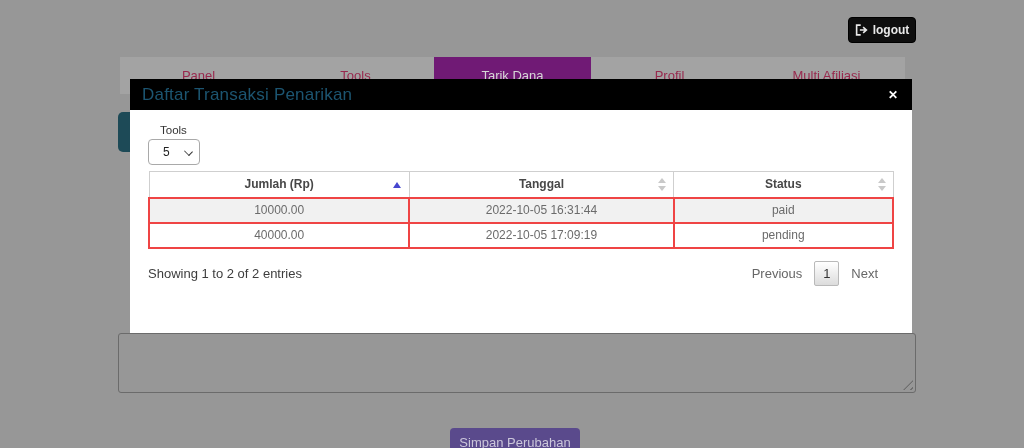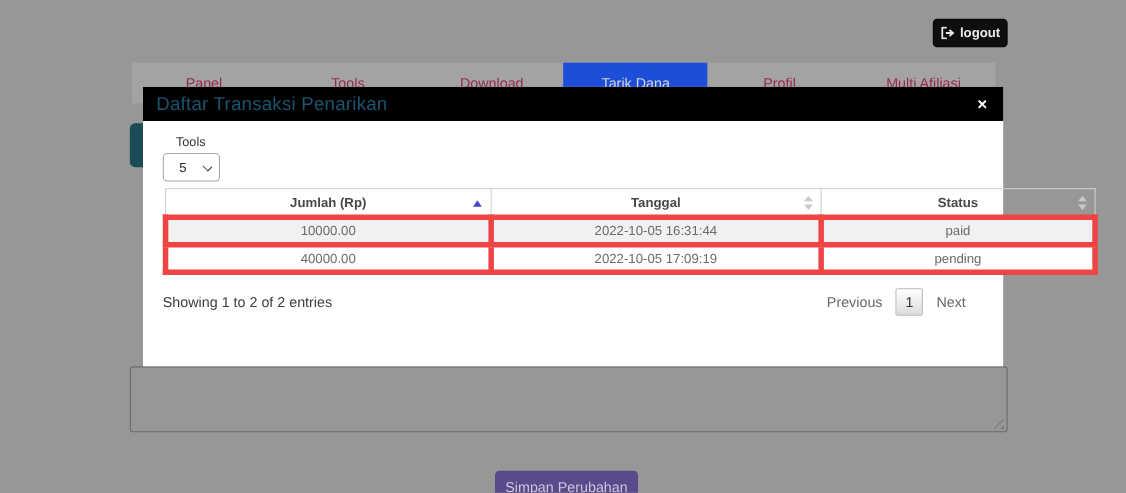--- a/index.html
+++ b/index.html
@@ -19,21 +19,21 @@
   }
   .logout-icon{display:inline-flex;width:13px;height:12px;}
   .nav-strip{
     position:absolute;left:120px;top:57px;width:785px;height:37px;
     background:#a3a3a3;display:flex;
   }
   .nav-tab{
     flex:1;display:flex;align-items:center;justify-content:center;
     font-size:13px;color:#98294e;cursor:pointer;white-space:nowrap;
   }
-  .nav-tab.active{background:#1d4ed8;color:#d6d6d6;text-align:right;}
+  .nav-tab.active{background:#701a75;color:#d6d6d6;text-align:right;}
   .ghost-teal-btn{
     position:absolute;left:118px;top:112px;width:18px;height:40px;
     background:#1d4a57;border-radius:5px;z-index:2;
   }
   .page-textarea{
     position:absolute;left:118px;top:333px;width:798px;height:60px;
     border:1px solid #6b6b6b;border-radius:3px;background:transparent;
     box-sizing:border-box;z-index:1;
   }
   .resize-grip{
@@ -65,29 +65,29 @@
     background:#fff;position:relative;display:flex;align-items:center;
     font-size:12px;color:#222;box-sizing:border-box;cursor:pointer;padding-left:14px;
   }
   .select-chevron{
     position:absolute;right:7px;top:8px;width:6px;height:6px;
     border-right:1.6px solid #333;border-bottom:1.6px solid #333;
     transform:rotate(45deg) scaleY(.8);
   }
   .entries-label{font-size:11.5px;color:#333;margin:3px 0 0 6px;}
   table.dt{
-    border-collapse:collapse;width:850px;margin-top:6px;table-layout:fixed;
+    border-collapse:collapse;width:746px;margin-top:6px;table-layout:fixed;
   }
   table.dt th{
     height:26px;border:1px solid #cfcfcf;font-size:12px;color:#474747;
     font-weight:bold;text-align:center;position:relative;padding:0 16px;box-sizing:border-box;
     cursor:pointer;
   }
   table.dt td{
-    height:25px;border:5px solid #ef4444;font-size:12px;color:#6b6b6b;
+    height:25px;border:2px solid #ef4444;font-size:12px;color:#6b6b6b;
     text-align:center;padding:0;box-sizing:border-box;
   }
   tr.row-odd td{background:#f1f1f1;}
   tr.row-even td{background:#ffffff;}
   .col-1{width:35%;} .col-2{width:35.5%;} .col-3{width:29.5%;}
   .sort-asc{
     position:absolute;right:8px;top:10px;width:0;height:0;
     border-left:4px solid transparent;border-right:4px solid transparent;
     border-bottom:6px solid #4646cf;
   }
@@ -116,21 +116,20 @@
       <path d="M7 1 H2 V13 H7" fill="none" stroke="#e9e9e9" stroke-width="2"></path>
       <path d="M6 7 H13 M10 3.5 L14 7 L10 10.5" fill="none" stroke="#e9e9e9" stroke-width="2"></path>
     </svg>
   </span>
   <span>logout</span>
 </button>
 
 <nav class="nav-strip">
   <div class="nav-tab">Panel</div>
   <div class="nav-tab">Tools</div>
-  <div class="nav-tab">Download</div>
   <div class="nav-tab active">Tarik Dana</div>
   <div class="nav-tab">Profil</div>
   <div class="nav-tab">Multi Afiliasi</div>
 </nav>
 
 <div class="ghost-teal-btn"></div>
 
 <div class="page-textarea">
   <span class="resize-grip"></span>
 </div>

